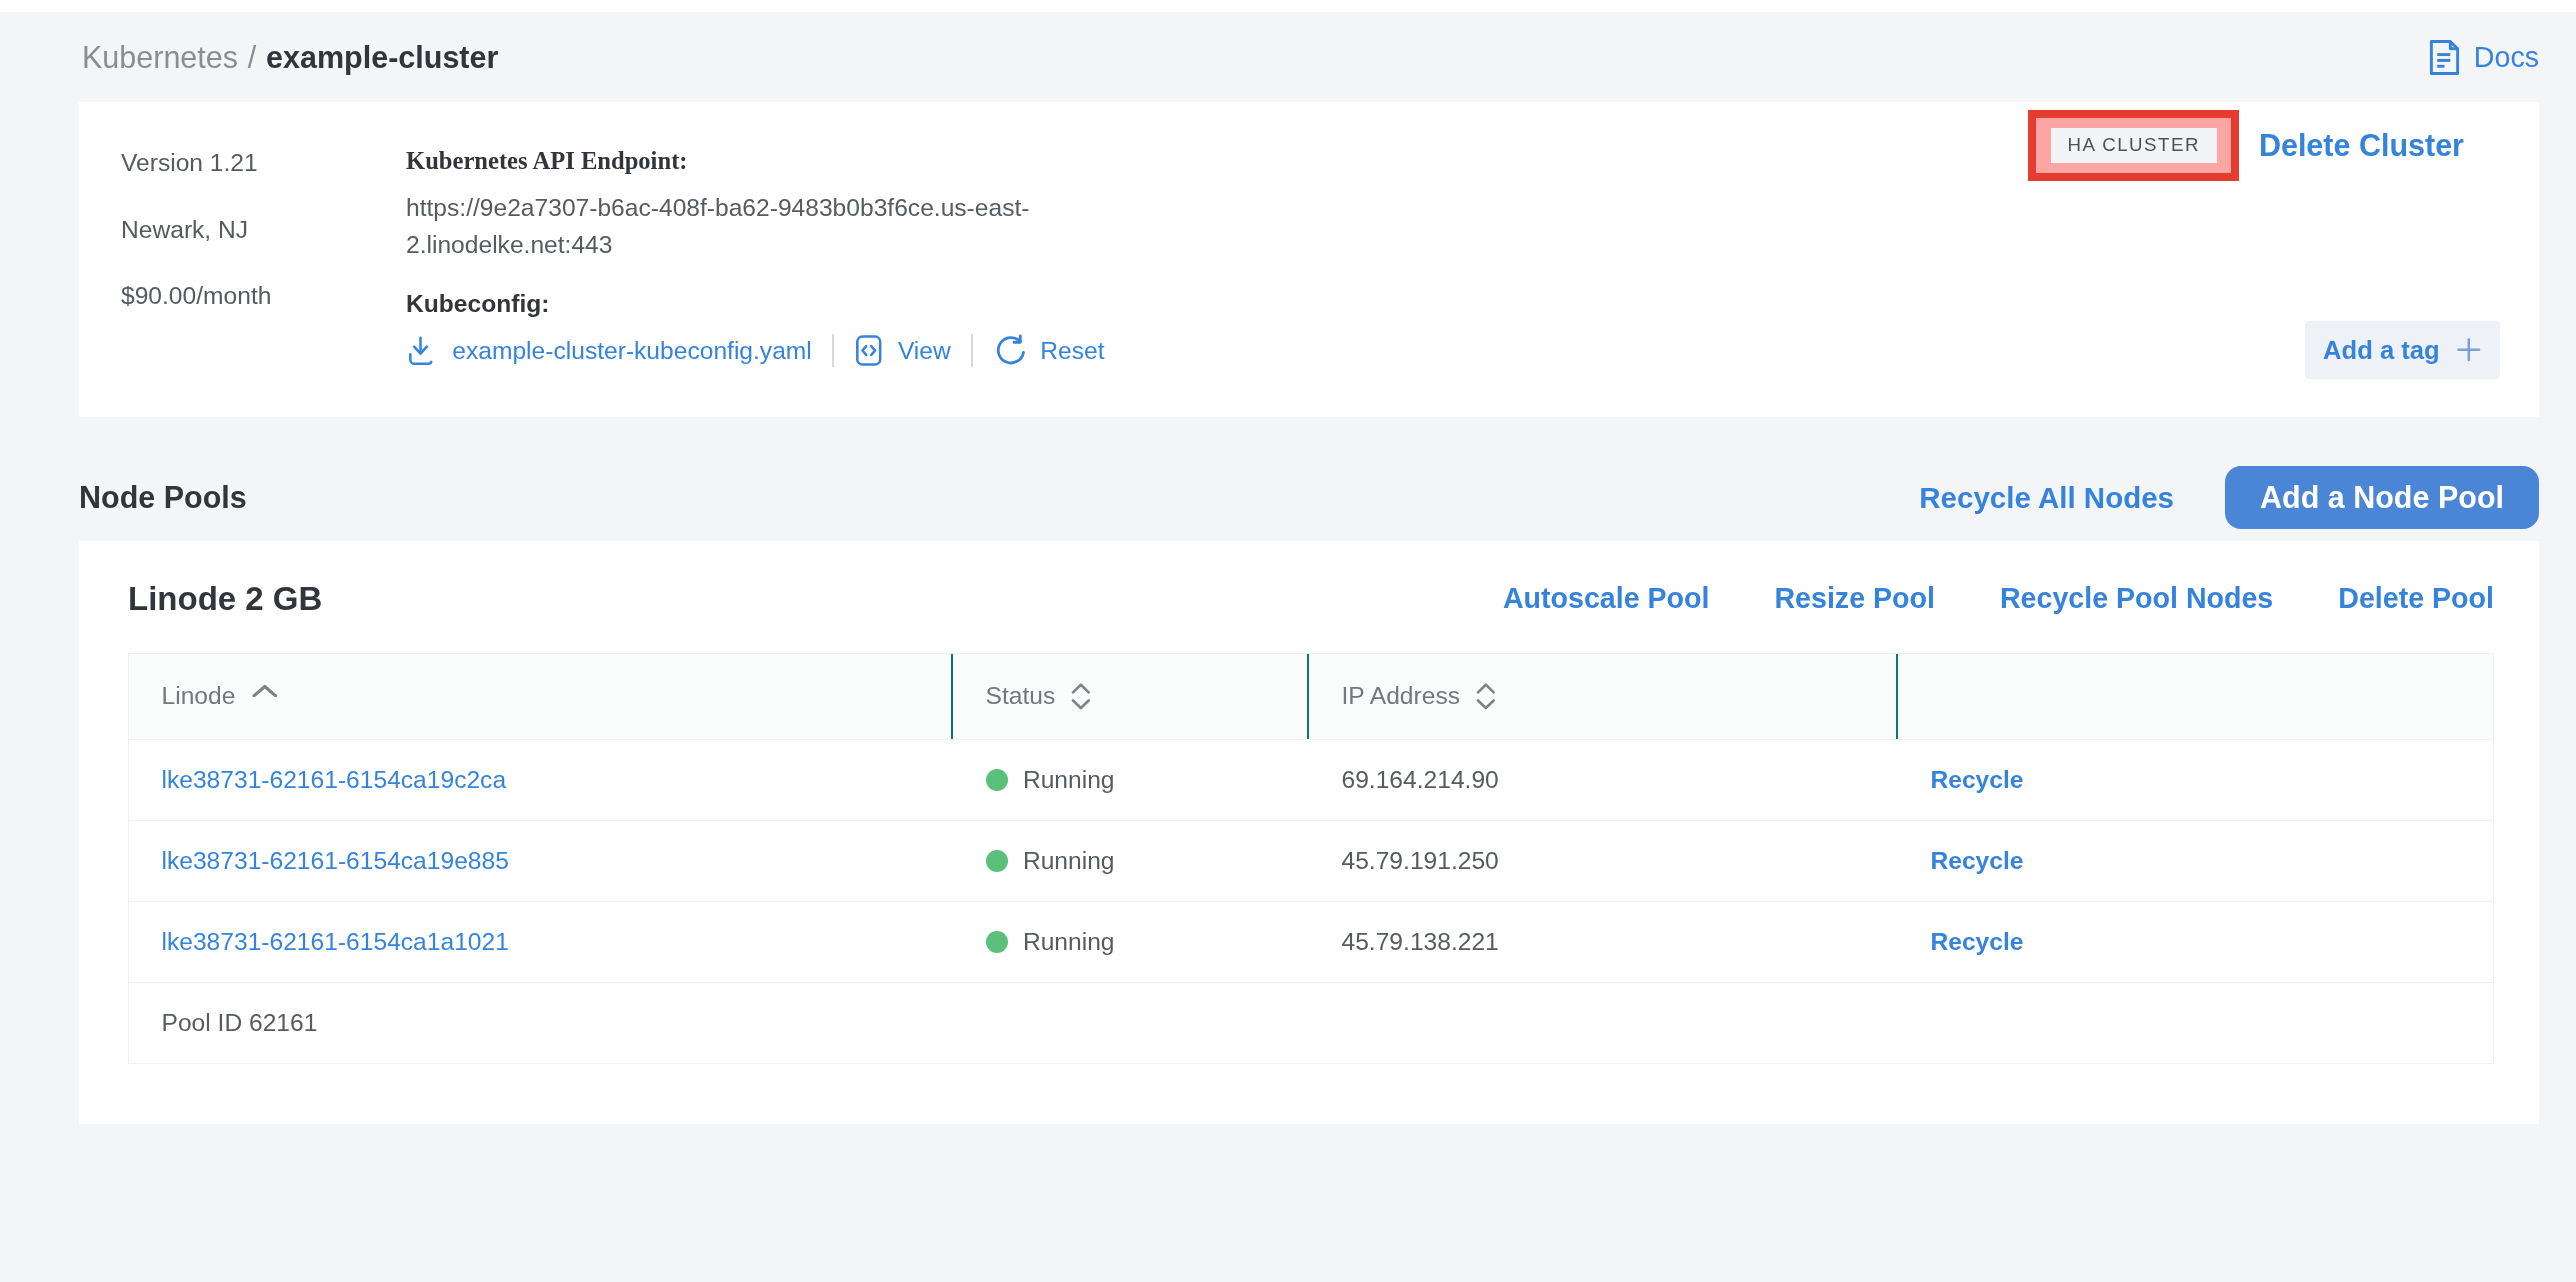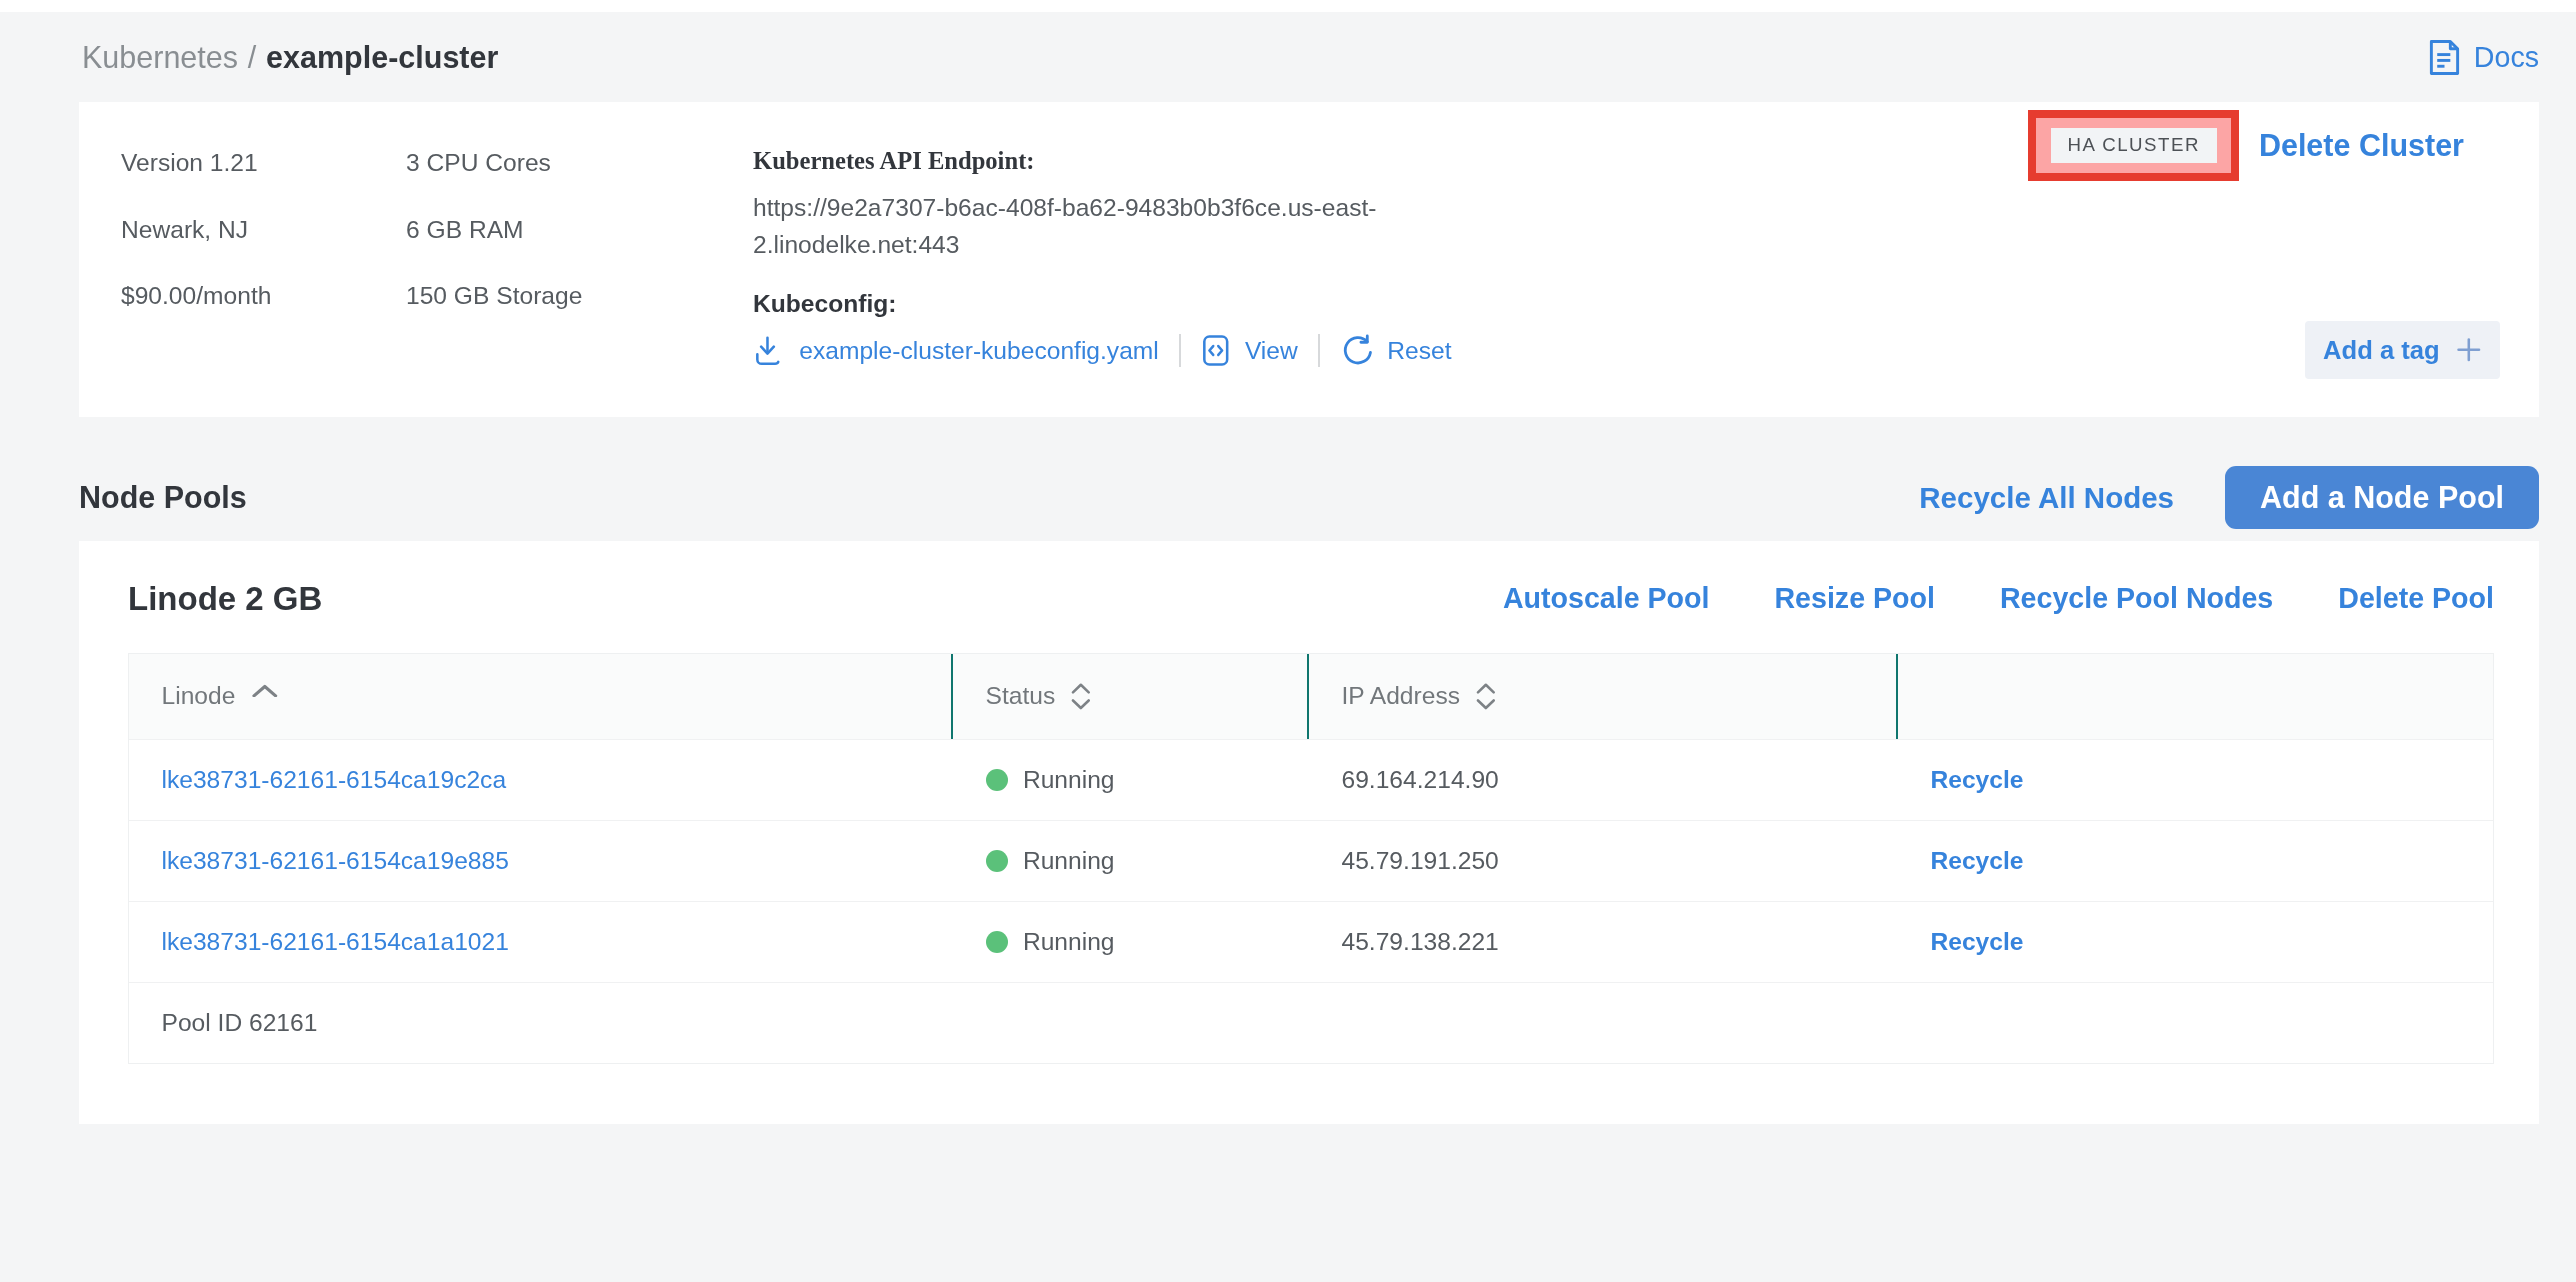--- a/index.html
+++ b/index.html
@@ -41,21 +41,21 @@
   .ha-chip { background: #f2f4f6; color: #4d5156; font-size: 18.7px; letter-spacing: 1.5px; padding: 6.9px 16.7px; white-space: nowrap; }
   .delete-link { color: #3683dc; font-weight: 700; font-size: 30.5px; cursor: pointer; }
 
   .add-tag { position: absolute; right: 39px; bottom: 38px; width: 195px; height: 58px; background: #eef1f6; border-radius: 3.9px; display: flex; align-items: center; justify-content: center; gap: 16.7px; color: #3683dc; font-weight: 700; font-size: 25.6px; cursor: pointer; }
 
   
   .pools-header { display: flex; justify-content: space-between; align-items: center; margin-top: 49px; }
   .pools-title { font-size: 30.5px; font-weight: 700; color: #32363c; margin: 0; }
   .pools-right { display: flex; align-items: center; gap: 51px; }
   .recycle-all { color: #3683dc; font-weight: 700; font-size: 29.5px; cursor: pointer; }
-  .add-pool-btn { background: #4a86d5; color: #ffffff; font-weight: 700; font-size: 30.5px; height: 63px; padding: 0 35px; border: none; border-radius: 11px; display: flex; align-items: center; font-family: inherit; cursor: pointer; }
+  .add-pool-btn { background: #4a86d5; color: #ffffff; font-weight: 700; font-size: 30.5px; height: 63px; padding: 0 35px; border: none; border-radius: 16px; display: flex; align-items: center; font-family: inherit; cursor: pointer; }
 
   
   .pool-card { background: #ffffff; margin-top: 11.8px; padding: 39px 45px 41px 49px; min-height: 583px; }
   .pool-head { display: flex; justify-content: space-between; align-items: center; }
   .pool-name { font-size: 33px; font-weight: 700; color: #32363c; }
   .pool-actions { display: flex; gap: 65px; align-items: flex-end; }
   .pool-action { color: #3683dc; font-weight: 700; font-size: 28.6px; cursor: pointer; white-space: nowrap; }
 
   .node-table { margin-top: 35px; border: 1px solid #eef0f1; }
   .thead { display: flex; background: #fafbfb; height: 85px; }
@@ -99,25 +99,20 @@
       <span>Docs</span>
     </div>
   </div>
 
   <section class="summary-card">
     <div class="info-col col1">
       <div>Version 1.21</div>
       <div>Newark, NJ</div>
       <div>$90.00/month</div>
     </div>
-    <div class="info-col col2">
-      <div>3 CPU Cores</div>
-      <div>6 GB RAM</div>
-      <div>150 GB Storage</div>
-    </div>
     <div class="endpoint-col">
       <div class="ep-label">Kubernetes API Endpoint:</div>
       <div class="ep-url">https://9e2a7307-b6ac-408f-ba62-9483b0b3f6ce.us-east-2.linodelke.net:443</div>
       <div class="kc-label">Kubeconfig:</div>
       <div class="kc-row">
         <span class="kc-link">
           <span>
             <svg width="31.5" height="33" viewBox="0 0 24 26" fill="none" stroke="#3683dc" stroke-width="2" stroke-linecap="round" stroke-linejoin="round">
               <line x1="11" y1="3" x2="11" y2="15"></line>
               <polyline points="6,10 11,15.5 16,10"></polyline>

